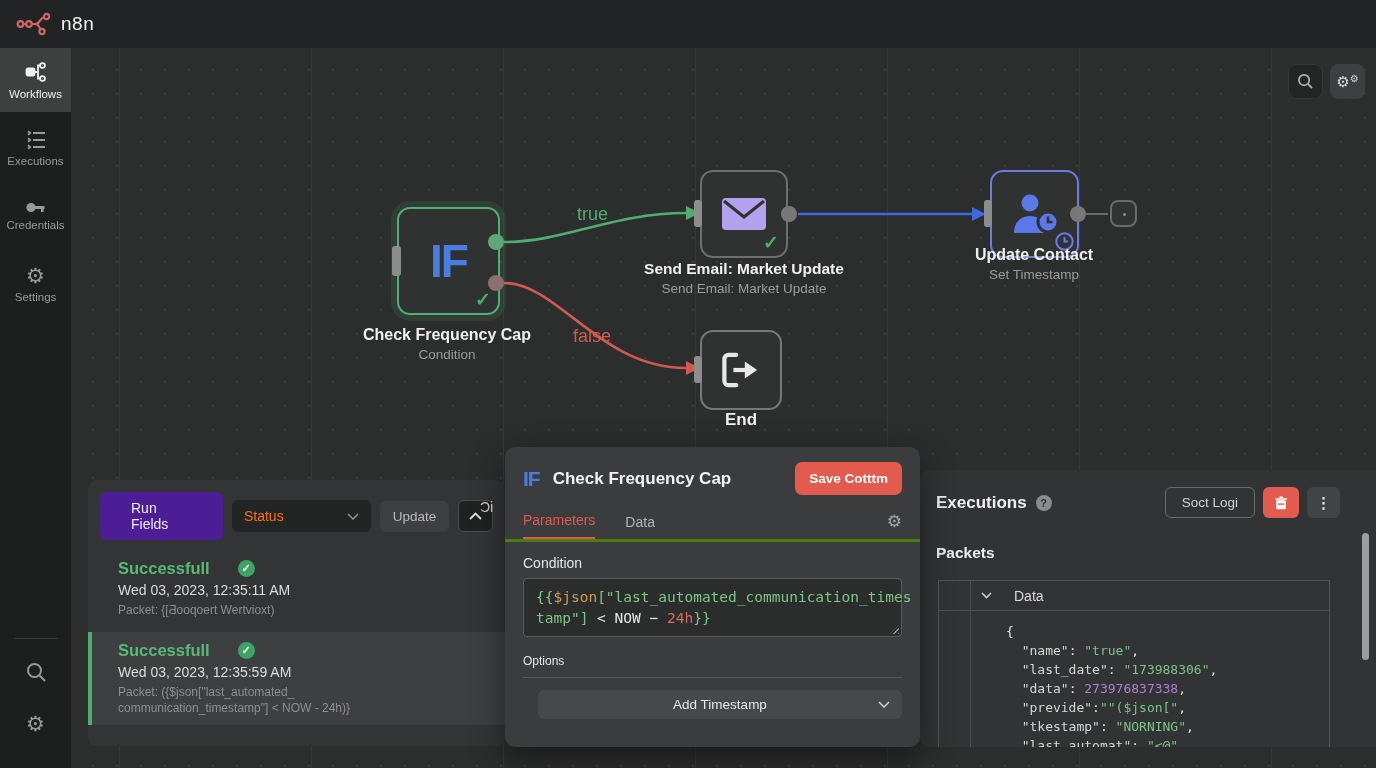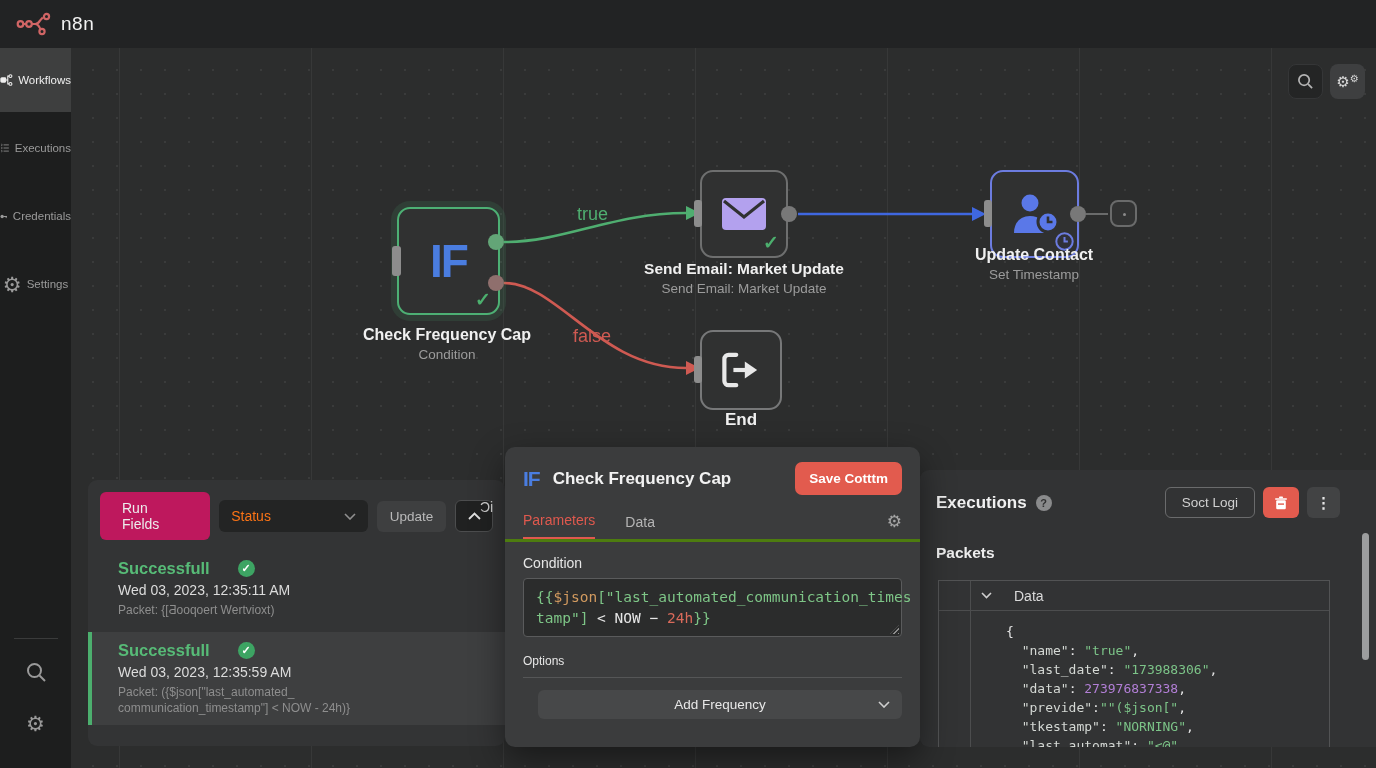--- a/index.html
+++ b/index.html
@@ -13,21 +13,21 @@
   .brand{ display:flex; align-items:center; gap:9px;}
   .brand-name{ font-size:19px; color:#f2f2f2; letter-spacing:.5px;}
   .topbar-actions{ margin-left:auto; display:flex; gap:10px; align-items:center;}
   .btn{ border-radius:6px; font-size:14px; padding:7px 16px; cursor:pointer; display:inline-flex; align-items:center; gap:8px;}
   .btn-save{ background:#3f4041; color:#e8e8e8;}
   .btn-activate{ background:transparent; border:1px solid #565758; color:#e8e8e8;}
   .btn-execute{ background:#e25b4e; color:#fff; font-weight:bold; padding:8px 16px;}
 
   
   .sidebar{ position:absolute; left:0; top:48px; width:71px; height:720px; background:#1d1e1e; z-index:55;}
-  .side-item{ width:71px; height:64px; display:flex; flex-direction:row; align-items:center;
+  .side-item{ width:71px; height:64px; display:flex; flex-direction:column; align-items:center;
     justify-content:center; gap:5px; color:#9a9a9a; font-size:11.5px; cursor:pointer;}
   .side-item.active{ background:#3e3f3f; color:#f0f0f0;}
   .side-item + .side-item{ margin-top:4px;}
   .side-bottom{ position:absolute; left:0; bottom:8px; width:71px; display:flex; flex-direction:column; align-items:center;}
   .side-divider{ width:44px; border-top:1px solid #3a3b3b; margin-bottom:22px;}
   .side-ico{ color:#9a9a9a; margin-bottom:26px; cursor:pointer;}
   .gear-glyph{ font-size:21px; line-height:1; color:#9a9a9a;}
 
   
   .canvas{ position:absolute; left:71px; top:48px; width:1305px; height:720px;
@@ -61,21 +61,21 @@
   .canvas-controls{ position:absolute; left:1288px; top:64px; display:flex; gap:7px; z-index:5;}
   .cbtn{ width:35px; height:35px; border-radius:8px; display:flex; align-items:center; justify-content:center; cursor:pointer;}
   .cbtn-search{ background:#242525; border:1px solid #353637;}
   .cbtn-gears{ background:#3e3f40; color:#d8d8d8; font-size:15px;}
 
   
   .runs-panel{ position:absolute; left:88px; top:480px; width:417px; height:266px; background:#333435;
     border-radius:9px; z-index:10; overflow:hidden;}
   .runs-controls{ display:flex; align-items:center; gap:9px; padding:12px 12px 0 12px; position:relative;}
   .chip{ border-radius:6px; font-size:13.5px; cursor:pointer;}
-  .chip-runfields{ background:#be185d; color:#ececec; padding:8px 22px; font-size:14px;}
+  .chip-runfields{ background:#4c1d95; color:#ececec; padding:8px 31px; font-size:14px;}
   .chip-status{ background:#232424; color:#f97316; padding:8px 12px; width:150px; display:flex; align-items:center; font-size:14px;}
   .chip-status svg{ margin-left:auto;}
   .chip-statane{ background:#3e3f40; color:#b9b9b9; padding:8px 13px;}
   .chip-collapse{ background:#202121; border:1px solid #4c4d4e; width:38px; height:32px;
     display:flex; align-items:center; justify-content:center;}
   .clipped-text{ color:#cfcfcf; font-size:14px; position:absolute; left:392px; top:19px; white-space:nowrap;}
   .run-item{ padding:9px 12px 8px 30px; margin-top:10px; cursor:pointer;}
   .run-item.selected{ background:#3e3f40; border-left:4px solid #4caf6e; padding-left:26px; margin-top:6px;}
   .run-status{ display:flex; align-items:center; gap:28px; color:#57bb77; font-weight:bold; font-size:16.5px;}
   .check-badge{ width:17px; height:17px; background:#3da463; border-radius:50%; color:#fff; font-size:11px;
@@ -391,21 +391,21 @@
     <div class="modal-body">
       <div class="field-label">Condition</div>
       <div class="code-box">
         <div class="code-line"><span class="tok-g">{{</span><span class="tok-o">$json</span><span class="tok-g">["last_automated_communication_times</span></div>
         <div class="code-line"><span class="tok-g">tamp"]</span><span class="tok-p"> &lt; NOW − </span><span class="tok-r">24h</span><span class="tok-g">}}</span></div>
         <span class="resize-grip"></span>
       </div>
       <div class="options-label">Options</div>
       <hr class="options-hr">
       <div class="btn-addcond">
-        <span>Add Frequency</span>
+        <span>Add Timestamp</span>
         <svg width="12" height="7" viewBox="0 0 12 7">
             <path d="M1 1 L6 6 L11 1" stroke="#cfcfcf" stroke-width="1.6" fill="none"></path>
           </svg>
       </div>
     </div>
   </div>
 
 </div>
 
 </body></html>

